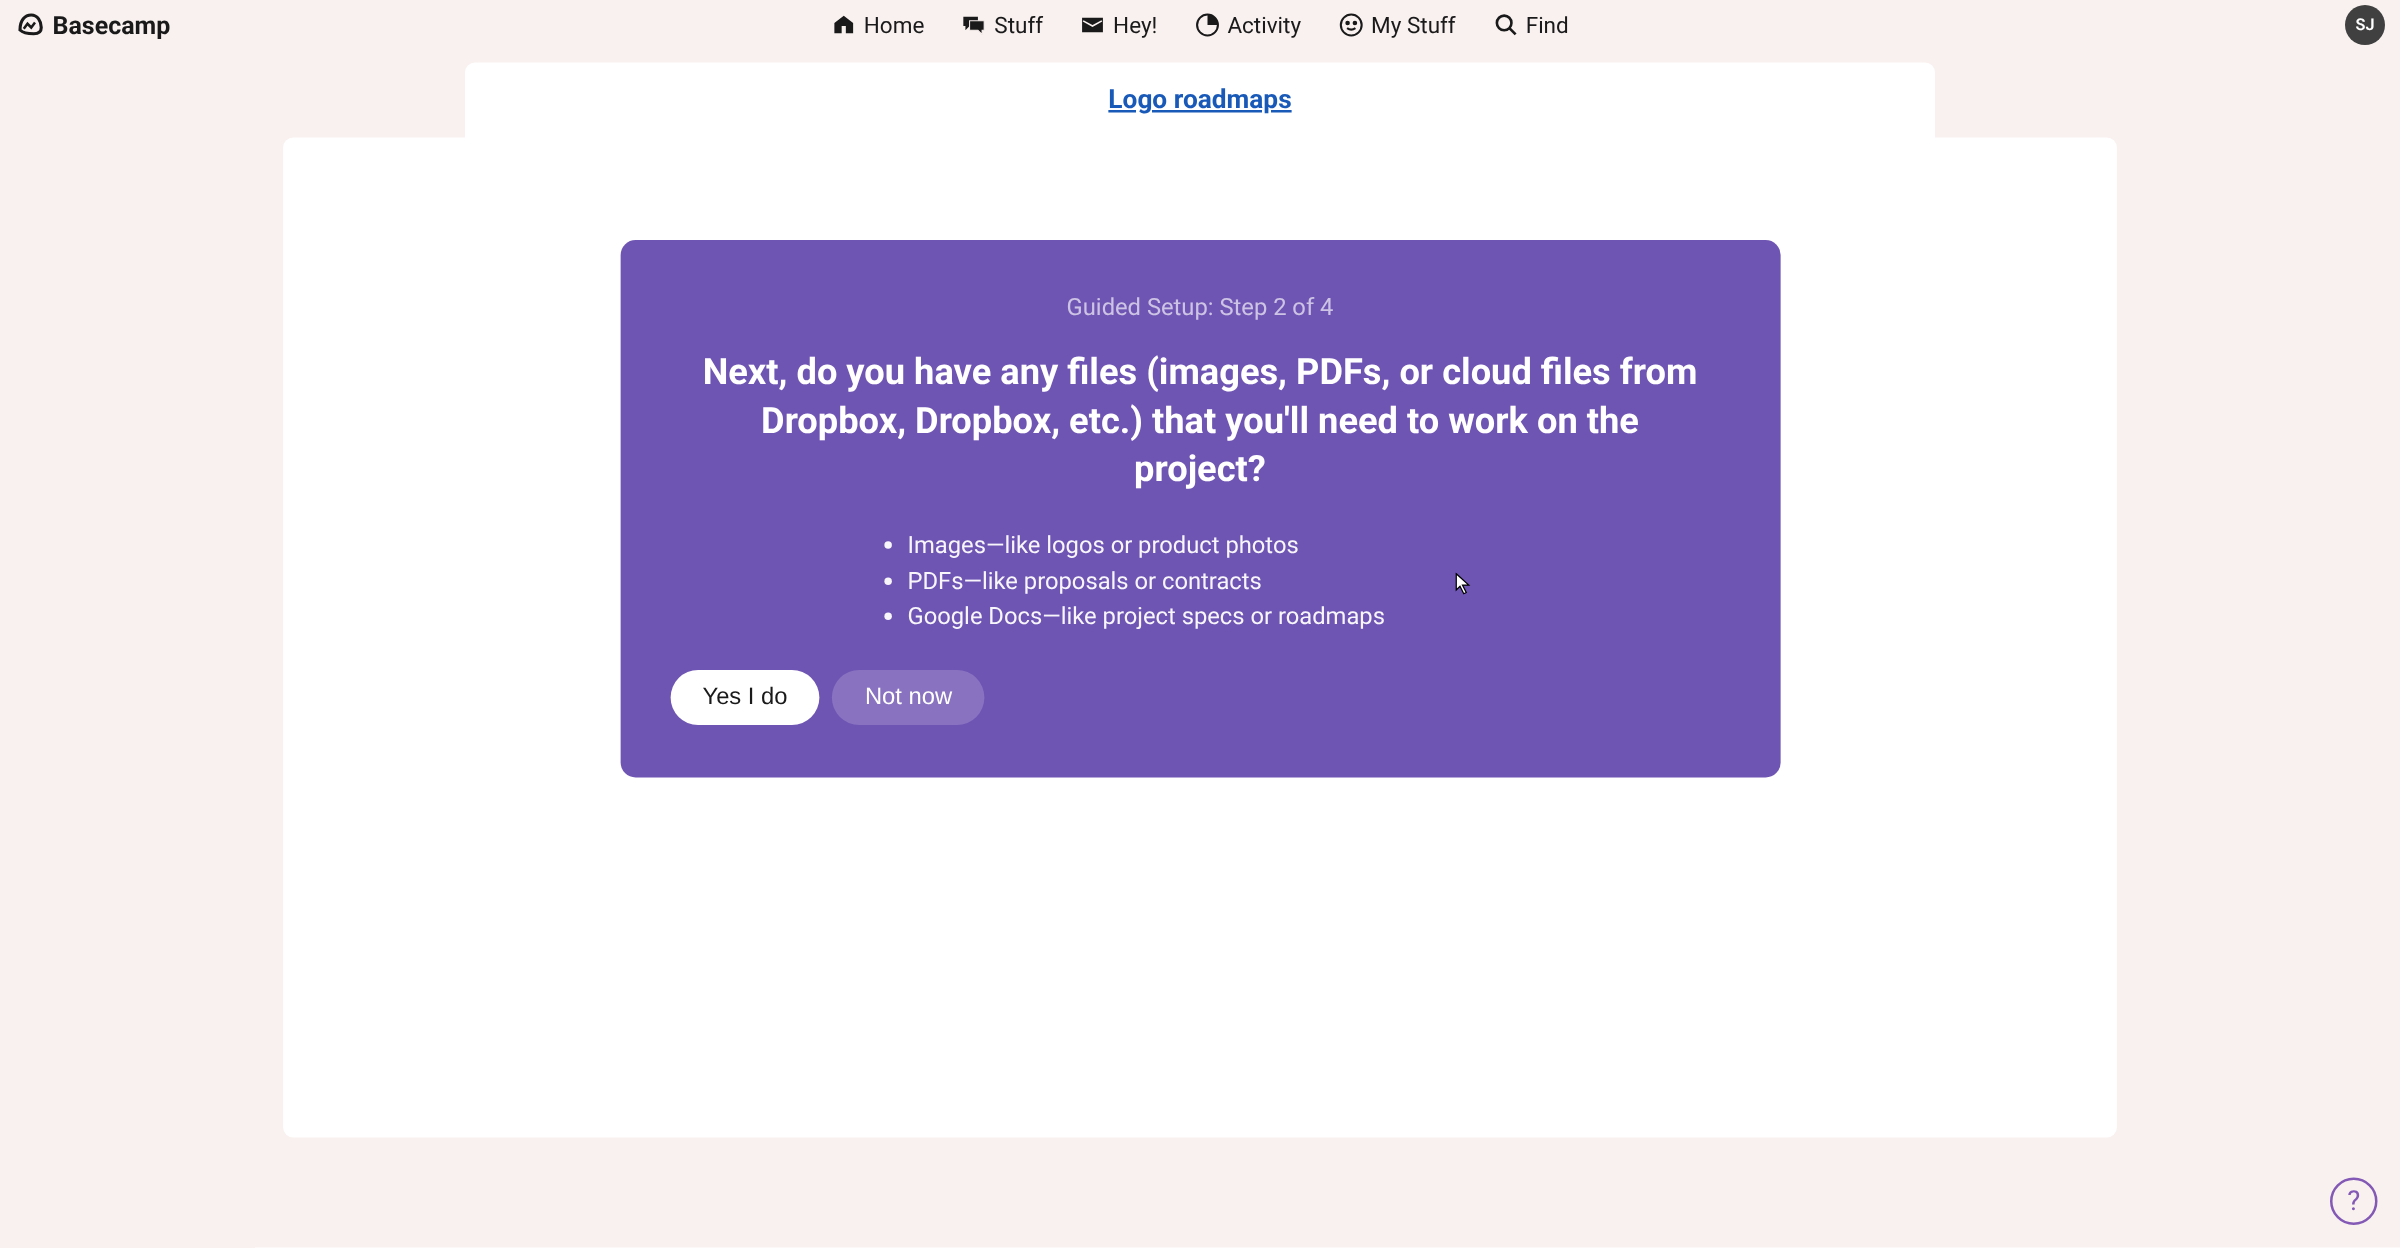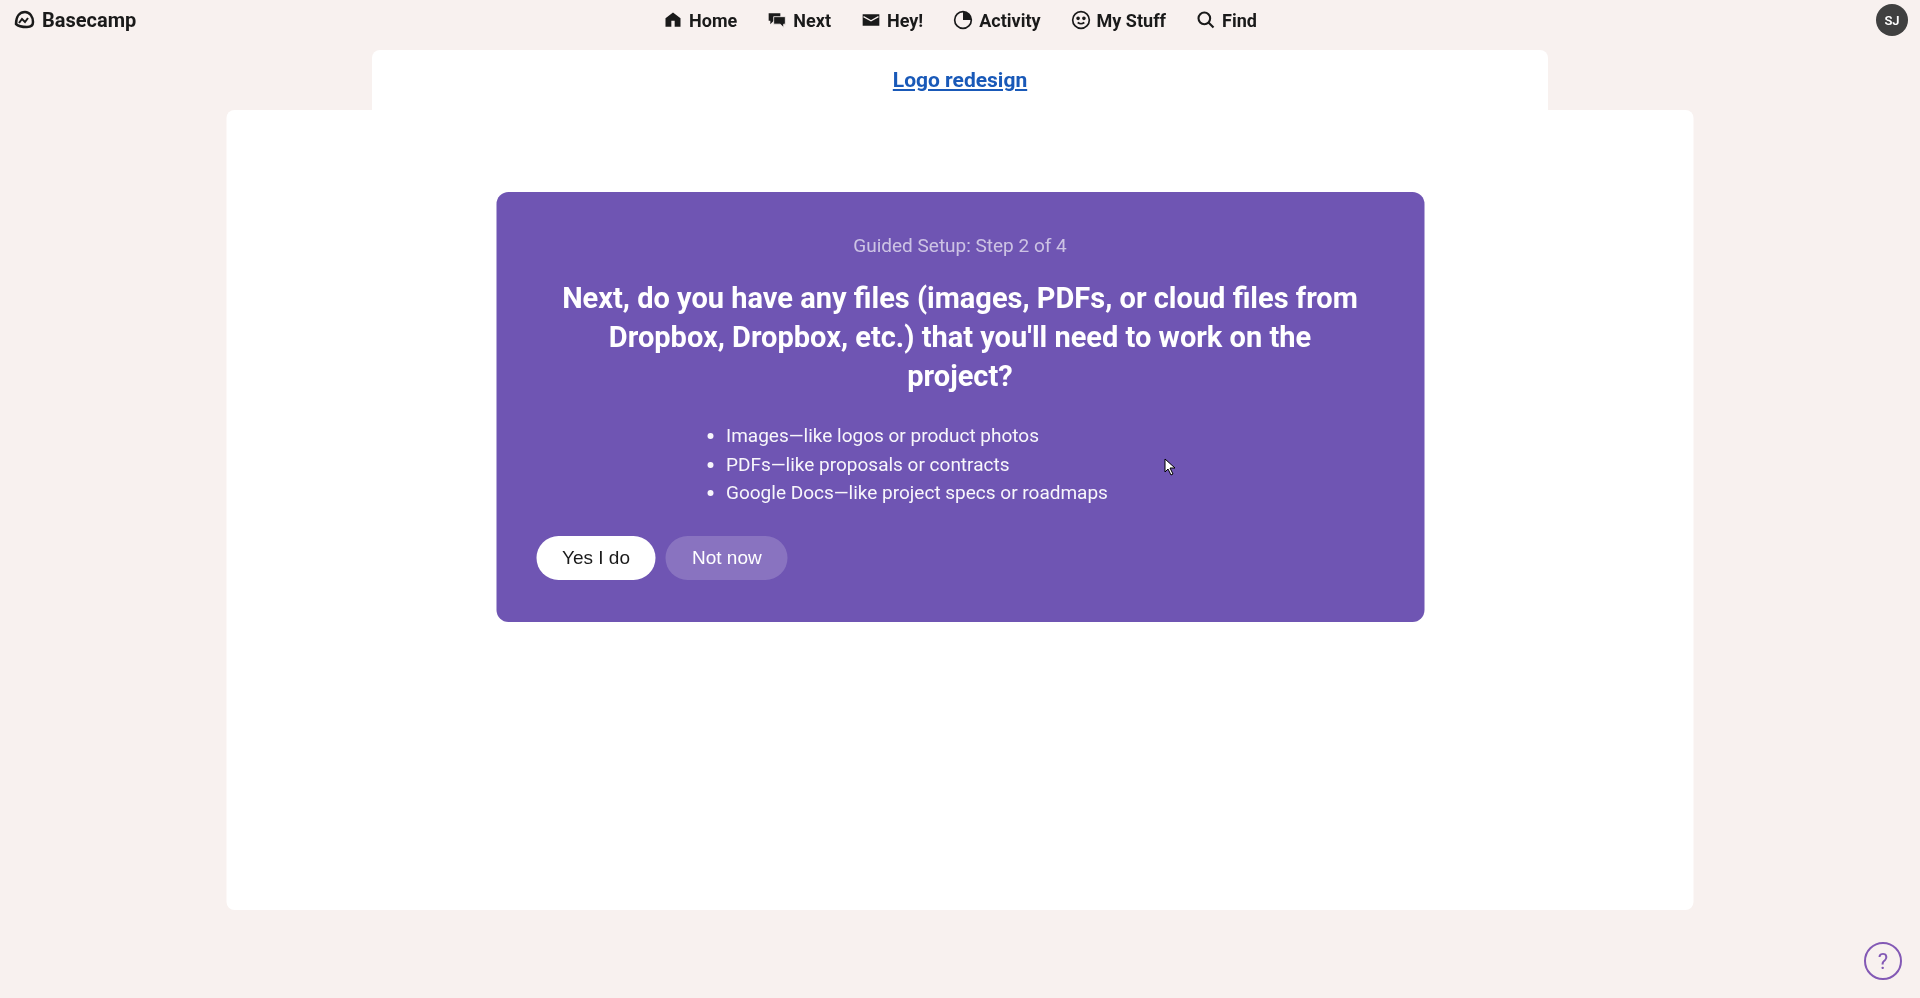--- a/index.html
+++ b/index.html
@@ -49,21 +49,21 @@
       gap: 30px;
       align-items: center;
       margin: 0 auto;
     }
     
     .nav-item {
       display: flex;
       align-items: center;
       gap: 6px;
       font-size: 18px;
-      font-weight: 700;
+      font-weight: 400;
       color: #1a1a1a;
       cursor: pointer;
     }
     
     .nav-icon {
       width: 20px;
       height: 20px;
       display: inline-flex;
       align-items: center;
       justify-content: center;
@@ -240,21 +240,21 @@
       <span>Home</span>
     </div>
 
     <div class="nav-item">
       <span class="nav-icon">
         <svg viewBox="0 0 24 24" fill="#1a1a1a" width="20" height="20">
           <path d="M2 4 L16 4 L16 13 L8 13 L4 17 L4 13 L2 13 Z"></path>
           <path d="M8 8 L22 8 L22 17 L20 17 L20 21 L16 17 L8 17 Z" fill="#1a1a1a" stroke="#f8f1ef" stroke-width="1"></path>
         </svg>
       </span>
-      <span>Next</span>
+      <span>Stuff</span>
     </div>
 
     <div class="nav-item">
       <span class="nav-icon">
         <svg viewBox="0 0 24 24" fill="#1a1a1a" width="20" height="20">
           <path d="M3 6 L21 6 L21 18 L3 18 Z M3 6 L12 8 L21 6" stroke="#1a1a1a" stroke-width="2" fill="#1a1a1a"></path>
           <rect x="3" y="6" width="18" height="12" rx="2" fill="#1a1a1a"></rect>
           <path d="M3 8 L12 13 L21 8" fill="none" stroke="#f8f1ef" stroke-width="1.5"></path>
         </svg>
       </span>
@@ -293,21 +293,21 @@
       <span>Find</span>
     </div>
   </div>
 
   <div class="avatar">
     <span>SJ</span>
   </div>
 </nav>
 
 <div class="breadcrumb-card">
-  <a class="breadcrumb-link">Logo redesign</a>
+  <a class="breadcrumb-link">Logo roadmaps</a>
 </div>
 
 <div class="main-card">
   <div class="purple-panel">
     <div class="step-indicator">Guided Setup: Step 2 of 4</div>
     <h1 class="main-heading">Next, do you have any files (images, PDFs, or cloud files from Dropbox, Dropbox, etc.) that you'll need to work on the project?</h1>
 
     <div class="examples-section">
       <ul class="examples-list">
         <li>Images—like logos or product photos</li>

